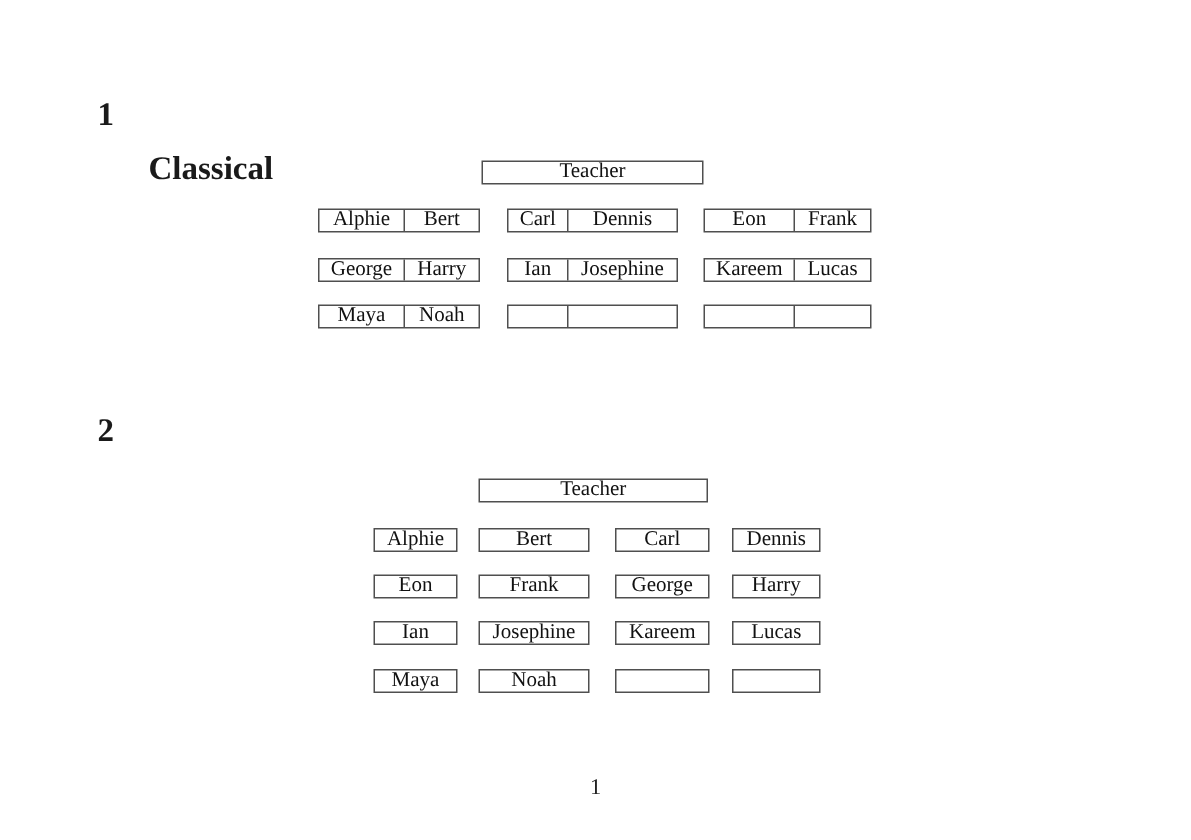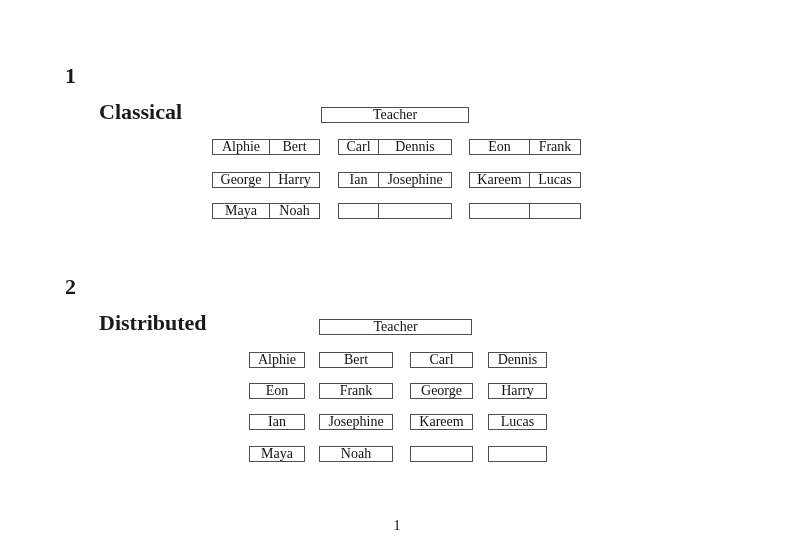--- a/index.html
+++ b/index.html
@@ -106,21 +106,20 @@
     <span class="seat seat-l">Kareem</span>
     <span class="seat seat-r">Lucas</span>
   </div>
   <div class="desk cc3 cr3">
     <span class="seat seat-l"></span>
     <span class="seat seat-r"></span>
   </div>
 
   <div class="sec-heading" id="heading-distributed">
     <span class="sec-num">2</span>
-    <span class="sec-title">Distributed</span>
   </div>
 
   <div class="box" id="d-teacher">
     <span>Teacher</span>
   </div>
 
   <div class="box dc1 dr1">Alphie</div>
   <div class="box dc2 dr1">Bert</div>
   <div class="box dc3 dr1">Carl</div>
   <div class="box dc4 dr1">Dennis</div>

